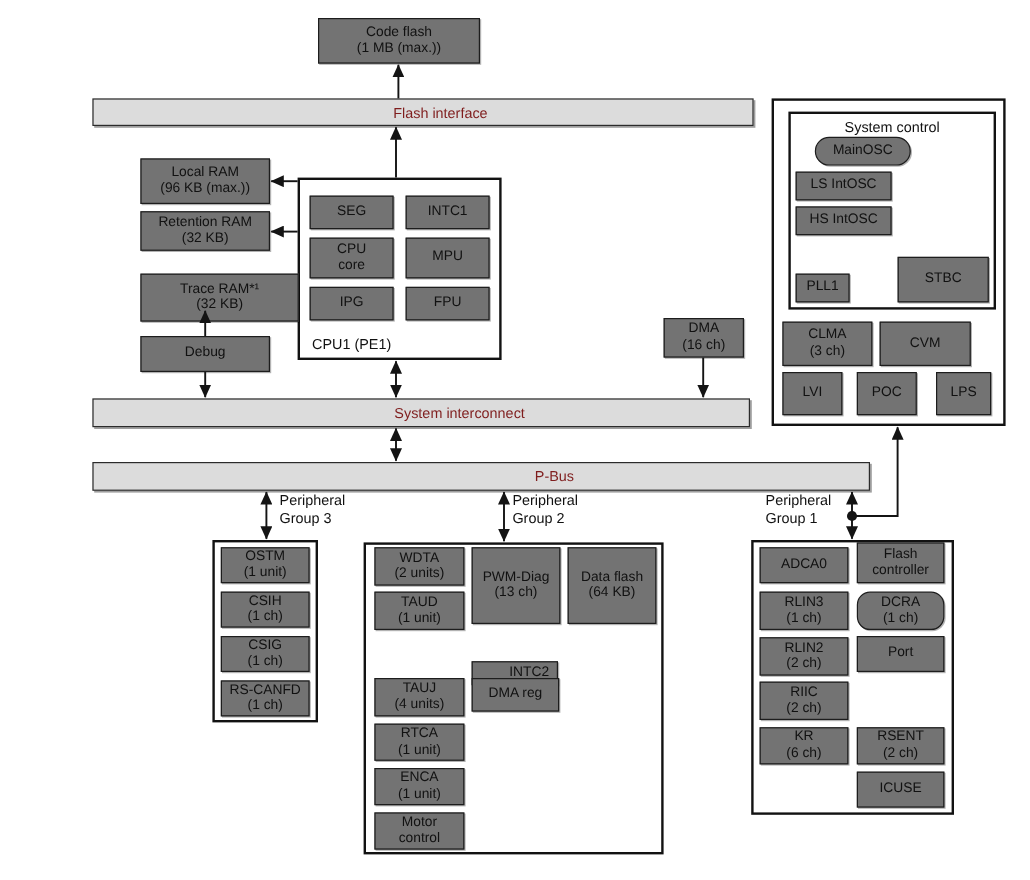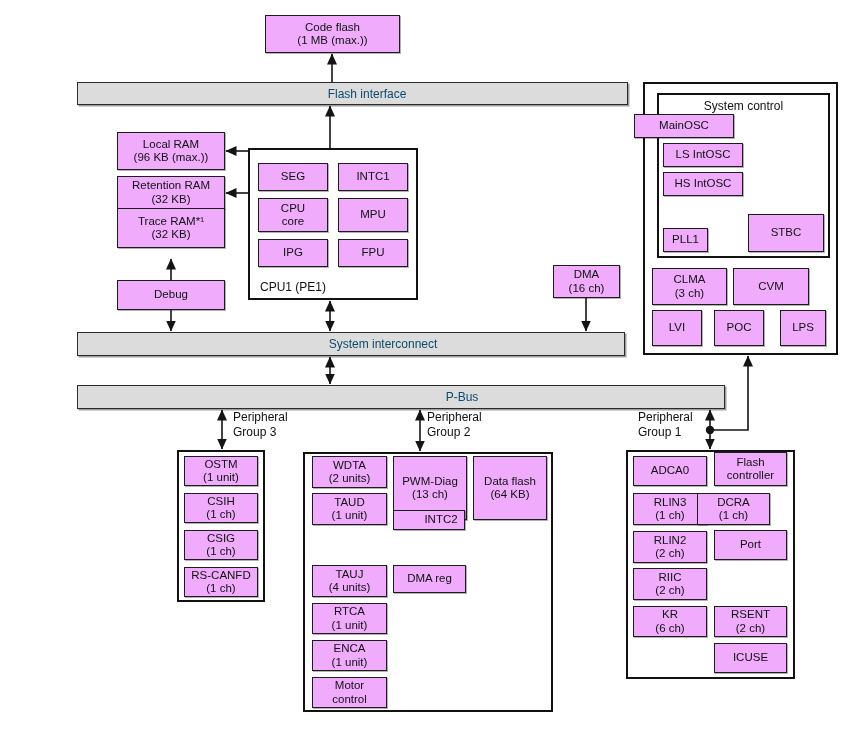--- a/index.html
+++ b/index.html
@@ -3,41 +3,41 @@
 <meta charset="utf-8">
 <style>
   html, body { margin:0; padding:0; background:#ffffff; }
   #canvas {
     position:relative; width:858px; height:733px; background:#ffffff;
     font-family:"Liberation Sans", sans-serif; color:#111;
     overflow:hidden;
   }
   .node {
     position:absolute; box-sizing:border-box;
-    background:#f0abfc; border:1.5px solid #1d1d1d;
+    background:#737373; border:1.5px solid #1d1d1d;
     display:flex; align-items:center; justify-content:center;
     text-align:center; font-size:11.5px; line-height:13.5px;
     white-space:pre-line; box-shadow:1px 1px 0 rgba(0,0,0,0.30);
     z-index:3;
   }
   .group {
     position:absolute; box-sizing:border-box;
     border:2px solid #121212; background:transparent; z-index:2;
   }
   .group-label { position:absolute; font-size:12px; color:#111; white-space:nowrap; }
   .group-label.bottom-left { left:10px; bottom:4px; }
   .group-label.top-center { top:4px; left:0; width:100%; text-align:center; }
   .bar {
     position:absolute; box-sizing:border-box;
     background:#dcdcdc; border:1.5px solid #2b2b2b;
     box-shadow:1.5px 1.5px 0 rgba(0,0,0,0.38); z-index:1;
   }
   .bar-label {
     position:absolute; top:50%; transform:translate(-50%,-50%);
-    font-size:12px; color:#0c4a6e; white-space:nowrap;
+    font-size:12px; color:#7f1d1d; white-space:nowrap;
   }
   .float-label {
     position:absolute; font-size:12px; line-height:15px;
     white-space:pre-line; color:#111; z-index:3;
   }
   #wires { position:absolute; left:0; top:0; z-index:5; pointer-events:none; }
 </style>
 </head>
 <body>
 
@@ -83,33 +83,33 @@
     </div>
     <div class="group" style="left: 177px; top: 450px; width: 88px; height: 152px;"></div>
     <div class="group" style="left: 303px; top: 452px; width: 250px; height: 260px;"></div>
     <div class="group" style="left: 626px; top: 450px; width: 169px; height: 229px;"></div>
     <div class="node" style="left: 265px; top: 15px; width: 135px; height: 38px;">Code flash
 (1 MB (max.))</div>
     <div class="node" style="left: 117px; top: 132px; width: 108px; height: 38px;">Local RAM
 (96 KB (max.))</div>
     <div class="node" style="left: 117px; top: 176px; width: 108px; height: 33px;">Retention RAM
 (32 KB)</div>
-    <div class="node" style="left: 117px; top: 208px; width: 108px; height: 40px;">Trace RAM*¹
+    <div class="node" style="left: 117px; top: 228px; width: 132px; height: 40px;">Trace RAM*¹
 (32 KB)</div>
     <div class="node" style="left: 117px; top: 280px; width: 108px; height: 30px;">Debug</div>
     <div class="node" style="left: 553px; top: 265px; width: 67px; height: 33px;">DMA
 (16 ch)</div>
     <div class="node" style="left: 258px; top: 163px; width: 70px; height: 28px;">SEG</div>
     <div class="node" style="left: 338px; top: 163px; width: 70px; height: 28px;">INTC1</div>
     <div class="node" style="left: 258px; top: 198px; width: 70px; height: 34px;">CPU
 core</div>
     <div class="node" style="left: 338px; top: 198px; width: 70px; height: 34px;">MPU</div>
     <div class="node" style="left: 258px; top: 239px; width: 70px; height: 28px;">IPG</div>
     <div class="node" style="left: 338px; top: 239px; width: 70px; height: 28px;">FPU</div>
-    <div class="node" style="left: 634px; top: 114px; width: 100px; height: 24px;">MainOSC</div>
+    <div class="node" style="left: 679px; top: 114px; width: 80px; height: 24px; border-radius: 12px;">MainOSC</div>
     <div class="node" style="left: 663px; top: 143px; width: 80px; height: 24px;">LS IntOSC</div>
     <div class="node" style="left: 663px; top: 172px; width: 80px; height: 24px;">HS IntOSC</div>
     <div class="node" style="left: 663px; top: 228px; width: 45px; height: 24px;">PLL1</div>
     <div class="node" style="left: 748px; top: 214px; width: 76px; height: 38px;">STBC</div>
     <div class="node" style="left: 652px; top: 268px; width: 75px; height: 37px;">CLMA
 (3 ch)</div>
     <div class="node" style="left: 733px; top: 268px; width: 76px; height: 37px;">CVM</div>
     <div class="node" style="left: 652px; top: 310px; width: 50px; height: 36px;">LVI</div>
     <div class="node" style="left: 714px; top: 310px; width: 50px; height: 36px;">POC</div>
     <div class="node" style="left: 780px; top: 310px; width: 46px; height: 36px;">LPS</div>
@@ -122,36 +122,36 @@
     <div class="node" style="left: 184px; top: 567px; width: 74px; height: 30px;">RS-CANFD
 (1 ch)</div>
     <div class="node" style="left: 312px; top: 456px; width: 75px; height: 32px;">WDTA
 (2 units)</div>
     <div class="node" style="left: 312px; top: 493px; width: 75px; height: 32px;">TAUD
 (1 unit)</div>
     <div class="node" style="left: 393px; top: 456px; width: 74px; height: 64px;">PWM-Diag
 (13 ch)</div>
     <div class="node" style="left: 473px; top: 456px; width: 74px; height: 64px;">Data flash
 (64 KB)</div>
-    <div class="node" style="left: 393px; top: 510px; width: 72px; height: 20px; padding-left: 24px;">INTC2</div>
+    <div class="node" style="left: 393px; top: 551px; width: 72px; height: 20px; padding-left: 24px;">INTC2</div>
     <div class="node" style="left: 312px; top: 565px; width: 75px; height: 32px;">TAUJ
 (4 units)</div>
     <div class="node" style="left: 393px; top: 565px; width: 73px; height: 28px;">DMA reg</div>
     <div class="node" style="left: 312px; top: 603px; width: 75px; height: 31px;">RTCA
 (1 unit)</div>
     <div class="node" style="left: 312px; top: 640px; width: 75px; height: 31px;">ENCA
 (1 unit)</div>
     <div class="node" style="left: 312px; top: 677px; width: 75px; height: 31px;">Motor
 control</div>
     <div class="node" style="left: 633px; top: 456px; width: 74px; height: 30px;">ADCA0</div>
     <div class="node" style="left: 714px; top: 452px; width: 73px; height: 34px;">Flash
 controller</div>
     <div class="node" style="left: 633px; top: 493px; width: 74px; height: 32px;">RLIN3
 (1 ch)</div>
-    <div class="node" style="left: 697px; top: 493px; width: 73px; height: 32px;">DCRA
+    <div class="node" style="left: 714px; top: 493px; width: 73px; height: 32px; border-radius: 11px;">DCRA
 (1 ch)</div>
     <div class="node" style="left: 633px; top: 531px; width: 74px; height: 32px;">RLIN2
 (2 ch)</div>
     <div class="node" style="left: 714px; top: 530px; width: 73px; height: 30px;">Port</div>
     <div class="node" style="left: 633px; top: 568px; width: 74px; height: 32px;">RIIC
 (2 ch)</div>
     <div class="node" style="left: 633px; top: 606px; width: 74px; height: 31px;">KR
 (6 ch)</div>
     <div class="node" style="left: 714px; top: 606px; width: 73px; height: 31px;">RSENT
 (2 ch)</div>

